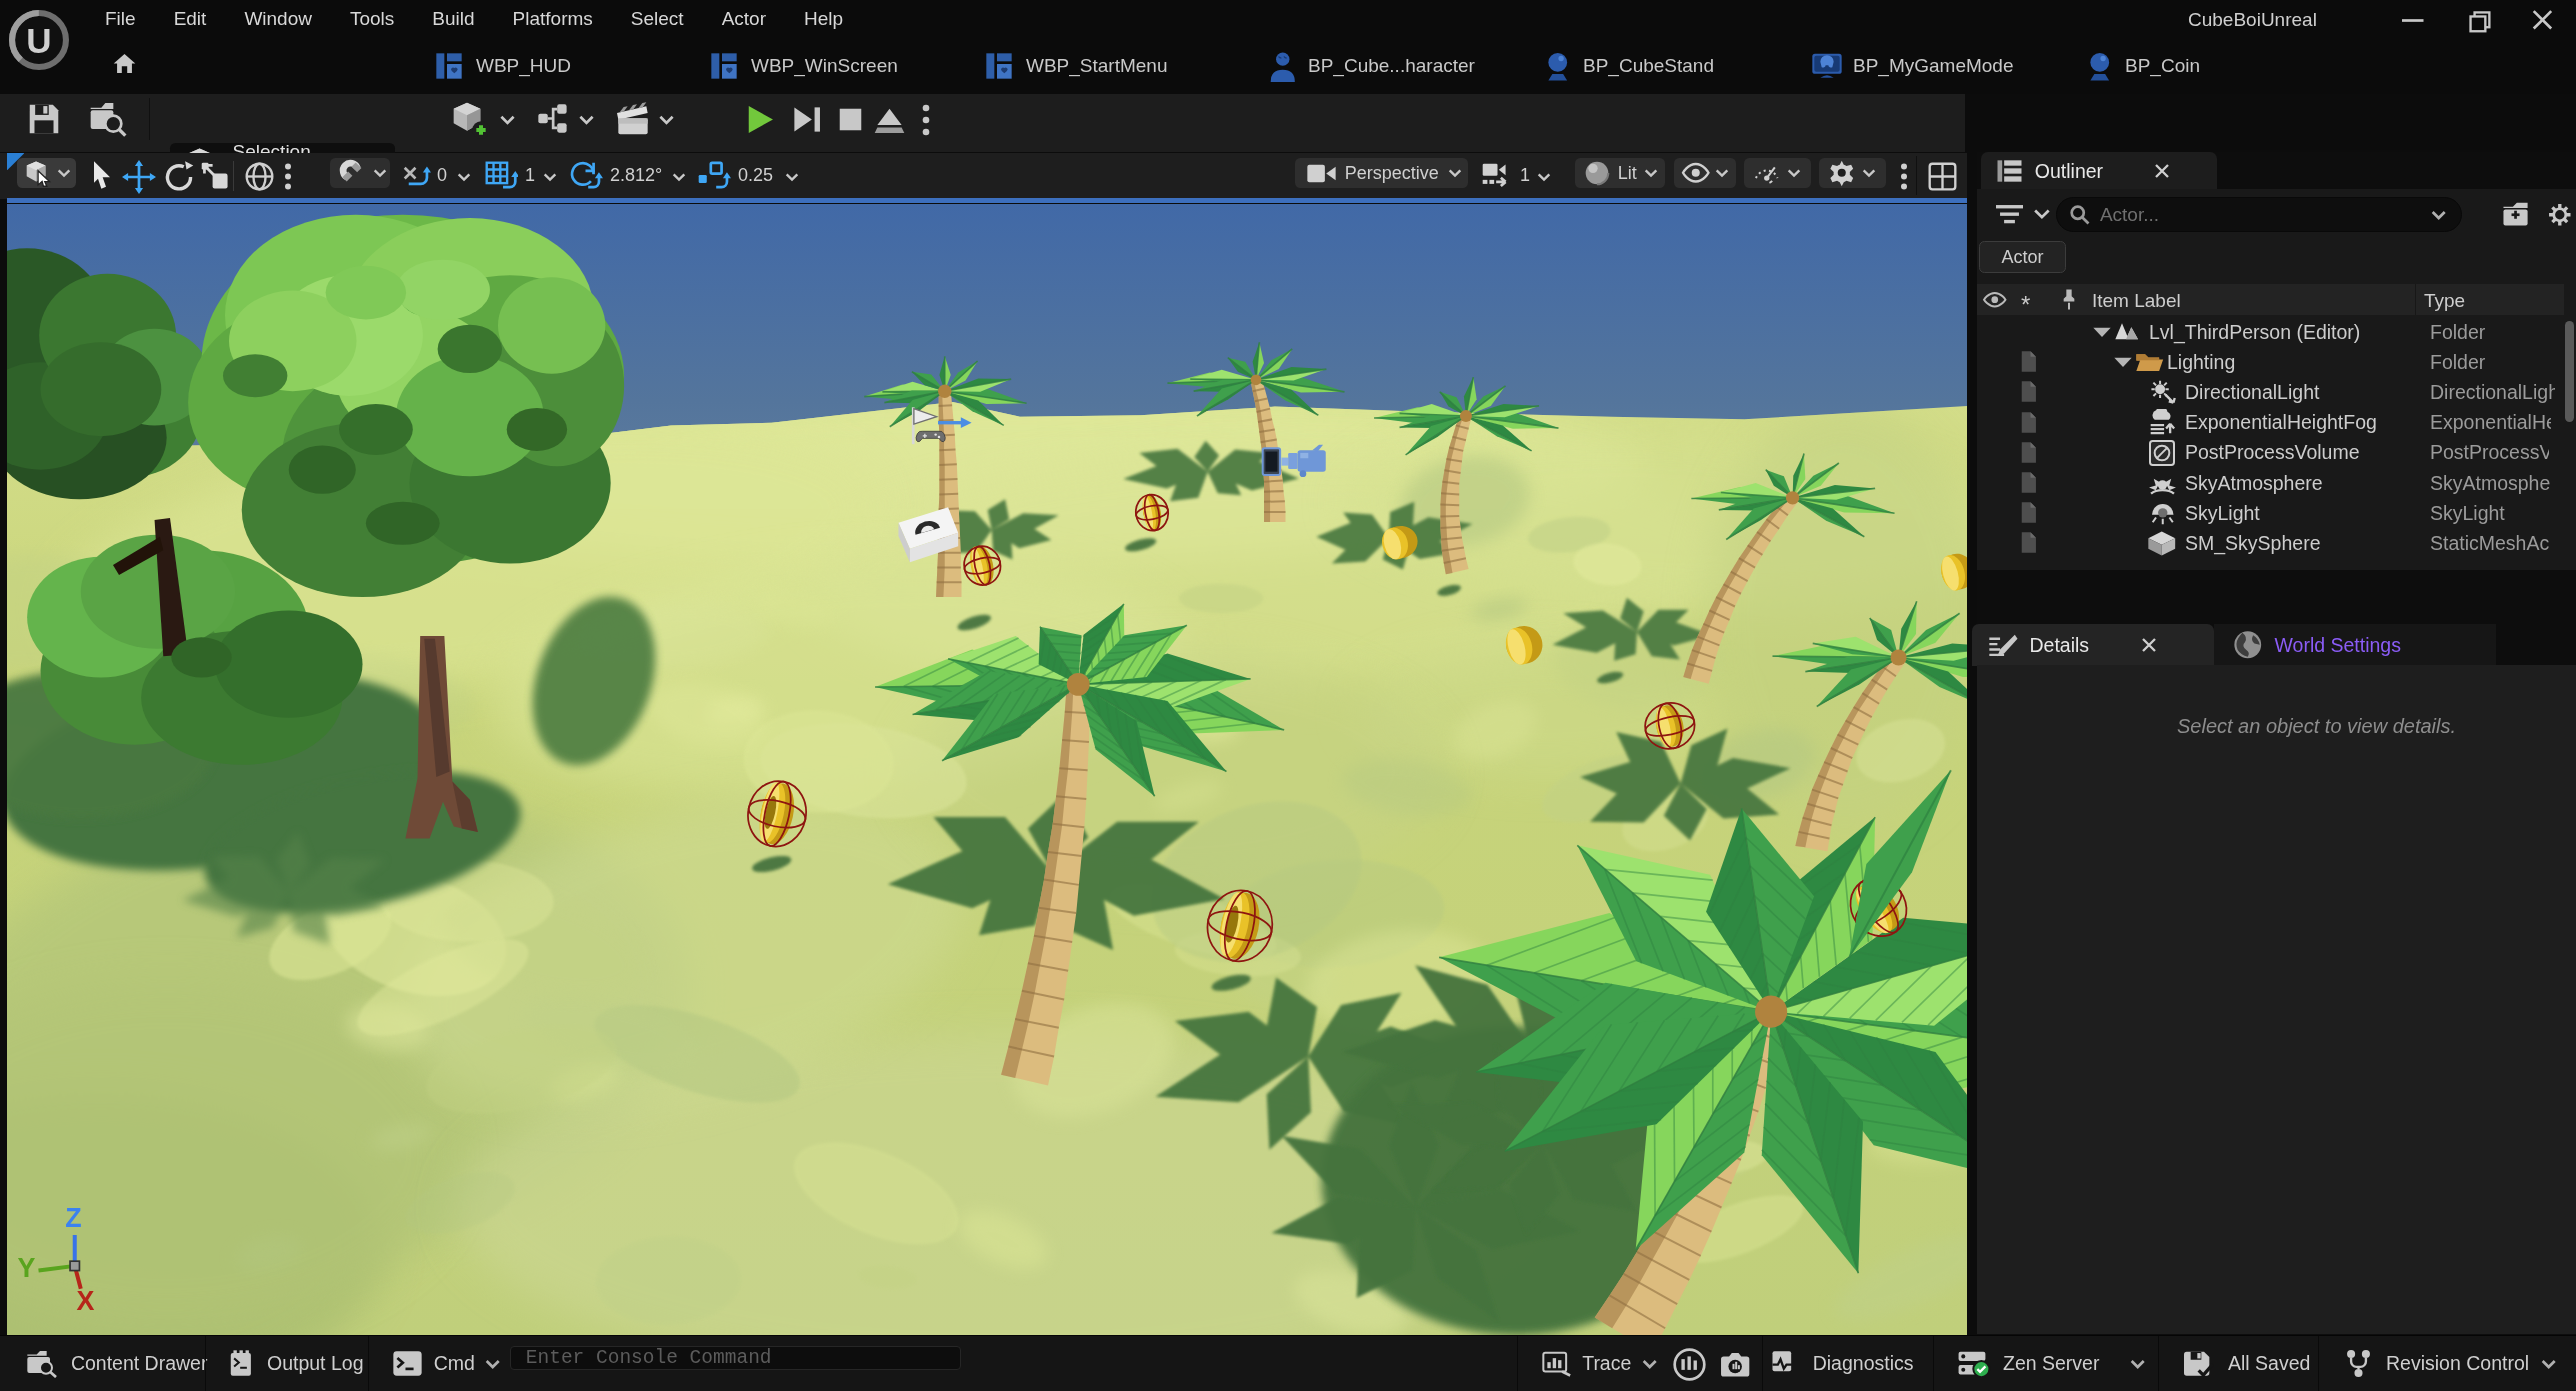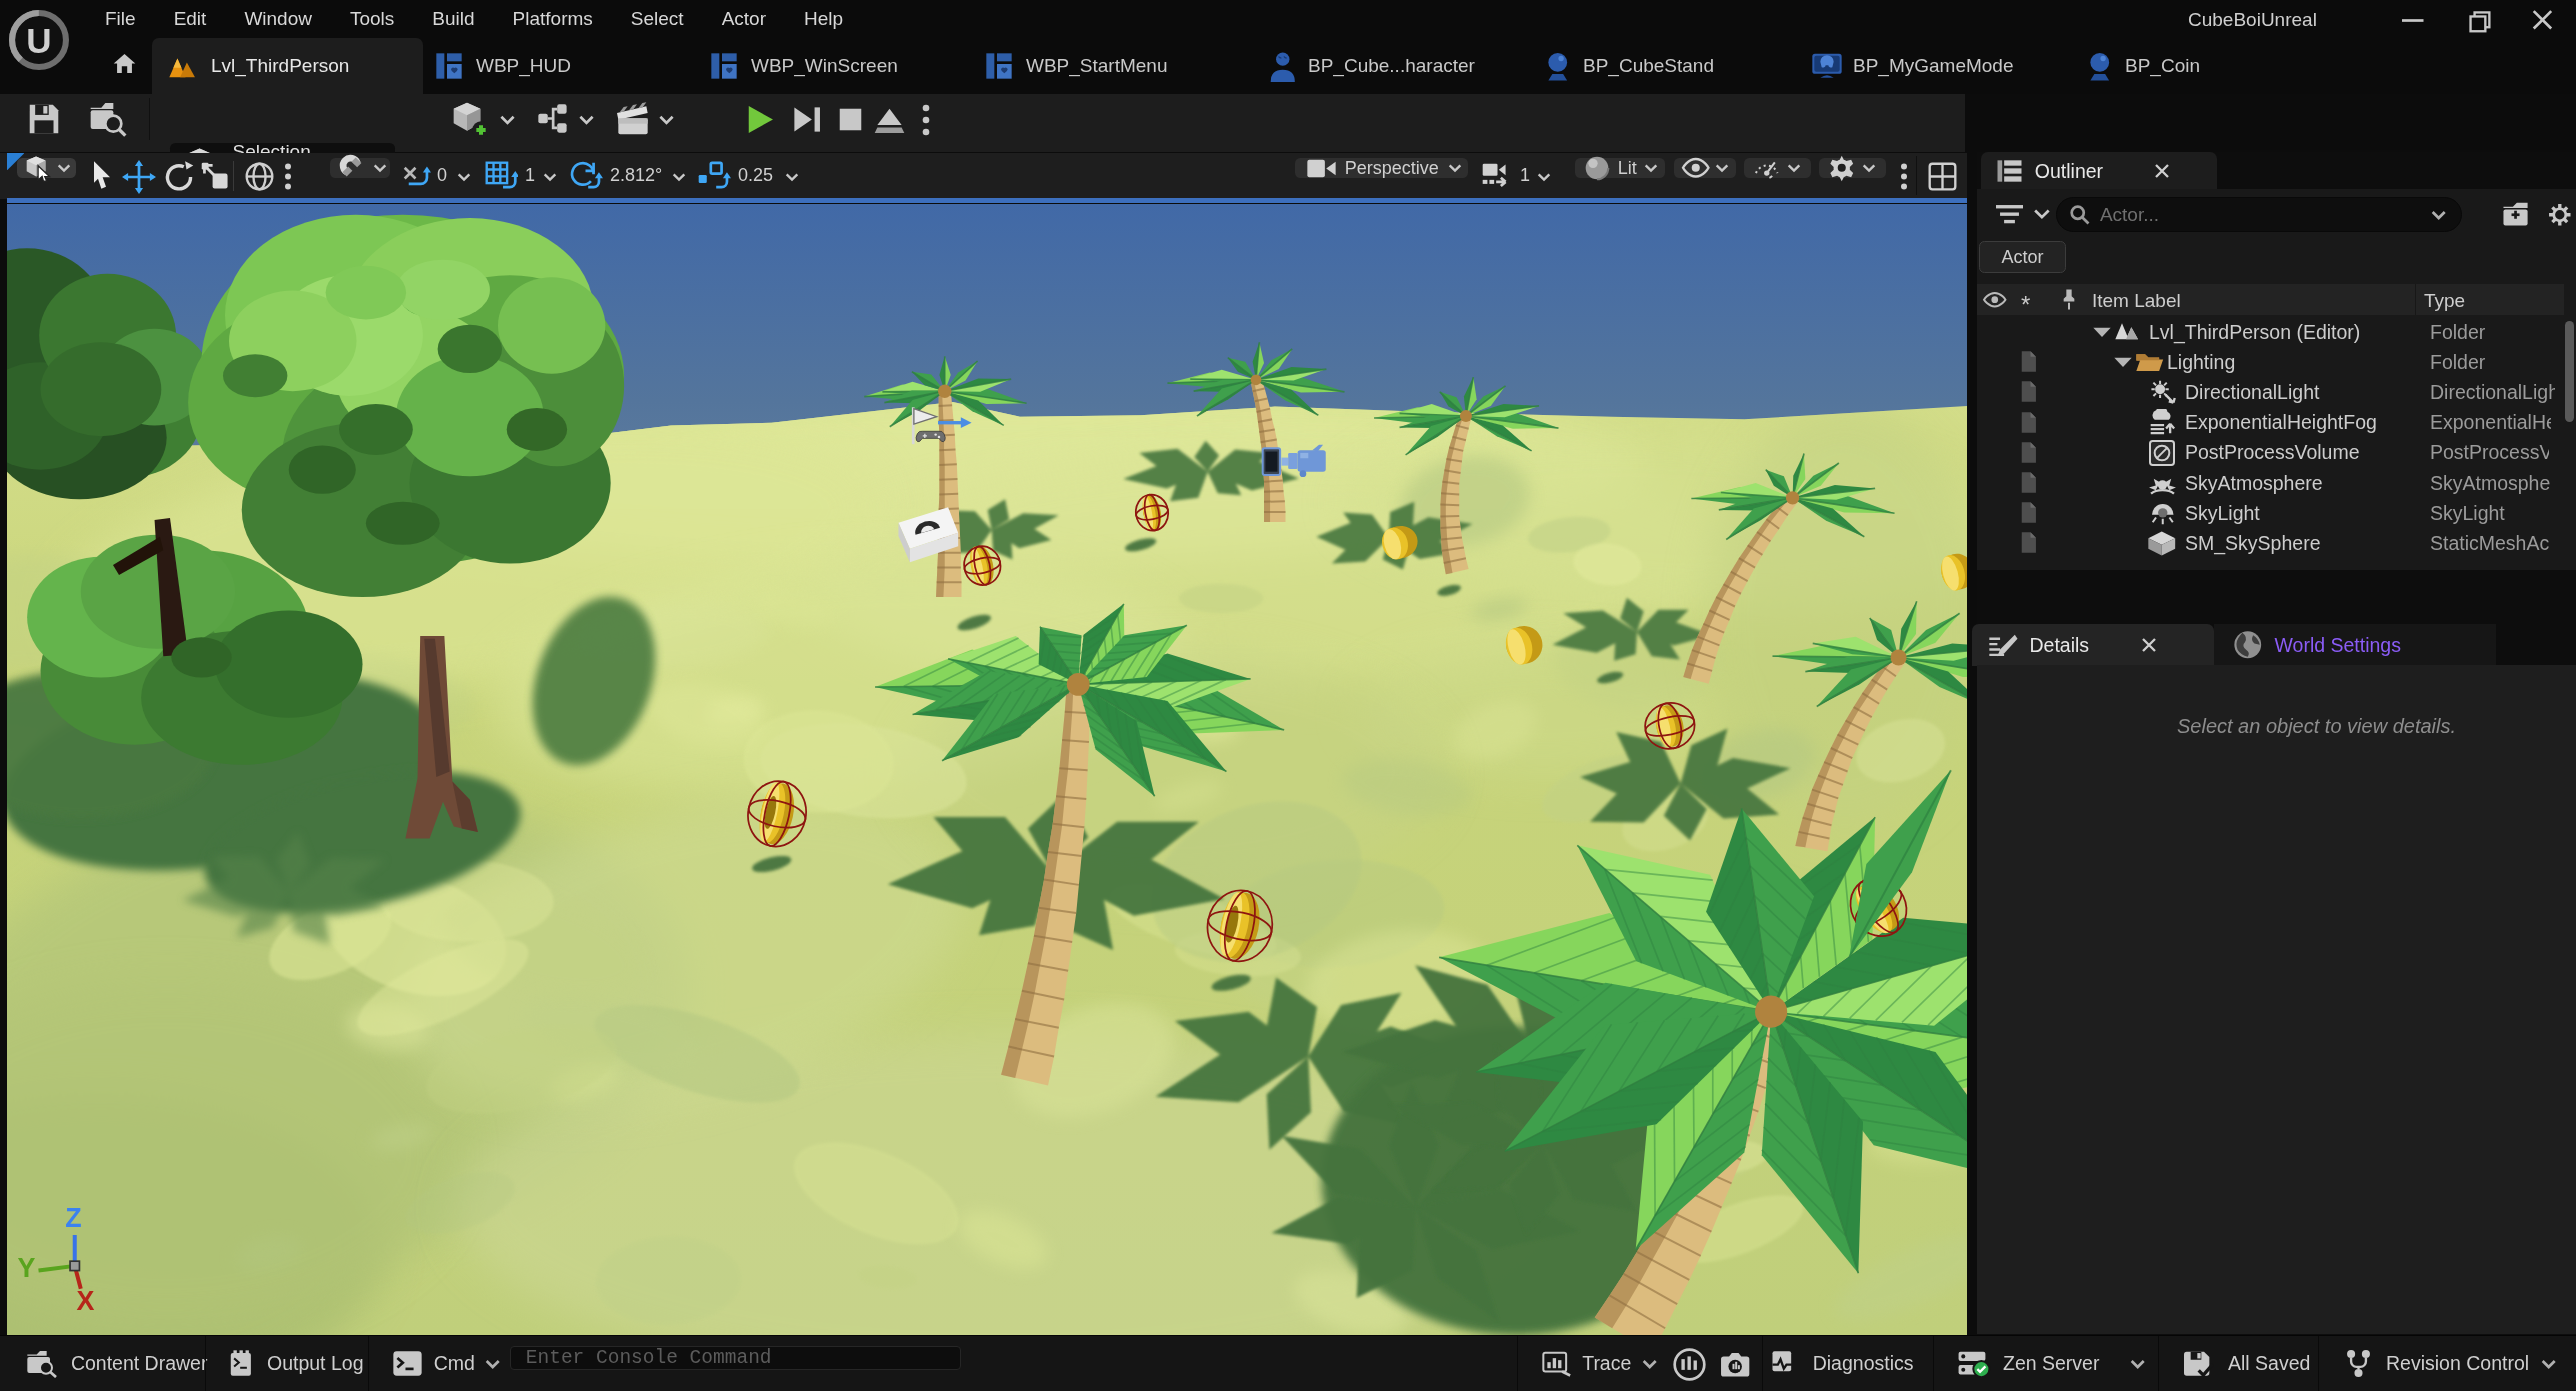--- a/index.html
+++ b/index.html
@@ -17,21 +17,21 @@
   .tab { height:56px; display:flex; align-items:center; color:#c9c9c9; font-size:19px; }
   #activetab { position:absolute; left:152px; top:38px; width:271px; height:56px;
      background:#1d1d1d; border-radius:6.7px 6.7px 0 0; display:flex; align-items:center;
      color:#e8e8e8; font-size:19px; padding-left:16px; }
   
   #toolbar { left:0; top:94px; width:1965px; height:58px; background:#1d1d1d; }
   #selmode { position:absolute; left:170px; top:103px; width:225px; height:39px; background:#0e0e0e;
      border-radius:5.4px; display:flex; align-items:center; color:#e0e0e0; font-size:19px;margin-top:40px; }
   
   #vptool { left:0; top:153px; width:1967px; height:46px; background:#1e1e1e; }
-  .vbtn { background:#2e2e2e; border-radius:5.4px; height:20px; display:flex; align-items:center; }
+  .vbtn { background:#2e2e2e; border-radius:5.4px; height:30px; display:flex; align-items:center; }
   .vtxt { color:#d0d0d0; font-size:18px; }
   
   #vpblue { left:6.7px; top:198px; width:1960px; height:4.7px; background:#3c6fbe; }
   #viewport { left:6.7px; top:204px; width:1960px; height:1131px; background:#4a6fa5; overflow:hidden; }
   
   #rpanel { left:1977px; top:152px; width:599px; height:1183px; background:#0d0d0d; }
   
   #statusbar { left:0; top:1336px; width:2576px; height:55px; background:#151515; }
   .sbitem { color:#cfcfcf; font-size:19.5px; display:flex; align-items:center; }
   .sep { width:1.3px; height:55px; background:#0a0a0a; }
@@ -61,27 +61,20 @@
   <div class="abs" id="wintitle" style="left:2188px;top:8.7px">CubeBoiUnreal</div>
 
   <svg class="abs" style="left:2402px;top:6.7px" width="168" height="27" viewBox="0 0 250 40">
     <rect x="0" y="18" width="32" height="4" fill="#c8c8c8"></rect>
     <rect x="108" y="8" width="22" height="22" fill="none" stroke="#c8c8c8" stroke-width="3.5"></rect>
     <rect x="102" y="14" width="22" height="22" fill="#0b0b0b" stroke="#c8c8c8" stroke-width="3.5"></rect>
     <path d="M196 6 L222 32 M222 6 L196 32" stroke="#c8c8c8" stroke-width="4" fill="none"></path>
   </svg>
 
   <div class="abs" id="tabbar"></div>
-  <div class="abs" id="activetab">
-    <svg style="margin-right:12px" width="31" height="27" viewBox="0 0 46 40">
-        <path d="M14 8 L26 36 L2 36 Z" fill="#e8920f"></path>
-        <path d="M28 14 L40 36 L18 36 Z" fill="#c87a08"></path>
-        <path d="M14 8 L20 22 L8 22 Z" fill="#f6b93d"></path>
-      </svg>
-    Lvl_ThirdPerson</div>
   <svg class="abs" style="left:435px;top:52px" width="28" height="28" viewBox="0 0 42 42">
       <rect x="2" y="2" width="12" height="38" fill="#2e5ea9"></rect>
       <rect x="18" y="2" width="22" height="12" fill="#2e5ea9"></rect>
       <rect x="18" y="18" width="22" height="22" fill="#3f74c4"></rect>
       <path d="M24 26 a3 3 0 0 1 5 -2 a3 3 0 0 1 5 2 q0 3 -5 6 q-5 -3 -5 -6 z" fill="#1d3c72"></path>
     </svg>
   <span class="abs tab" style="left:476px;top:38px">WBP_HUD</span>
   <svg class="abs" style="left:710px;top:52px" width="28" height="28" viewBox="0 0 42 42">
       <rect x="2" y="2" width="12" height="38" fill="#2e5ea9"></rect>
       <rect x="18" y="2" width="22" height="12" fill="#2e5ea9"></rect>

